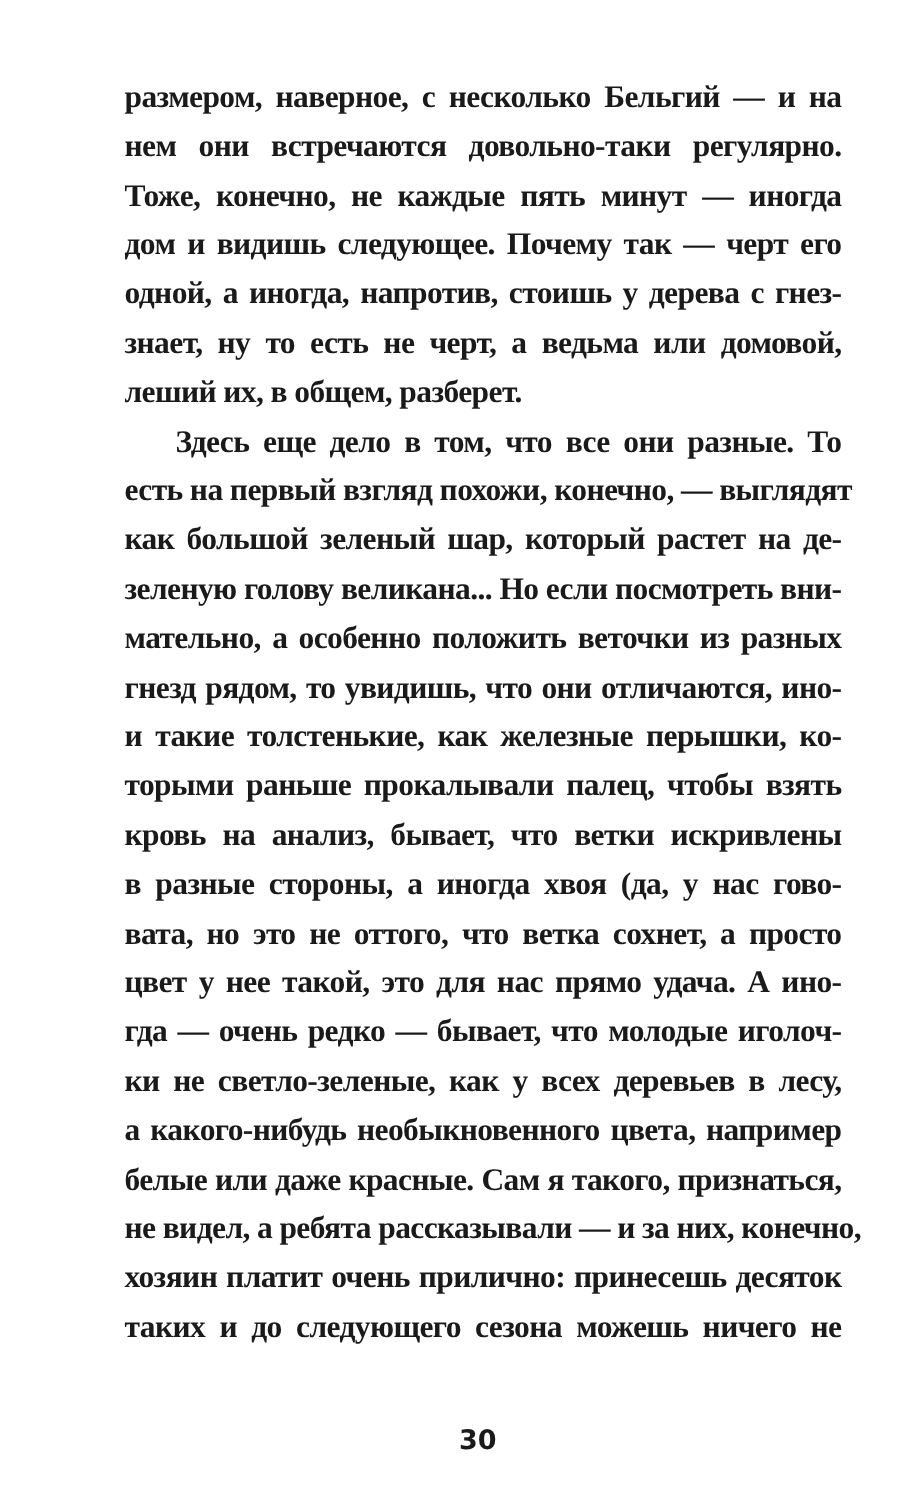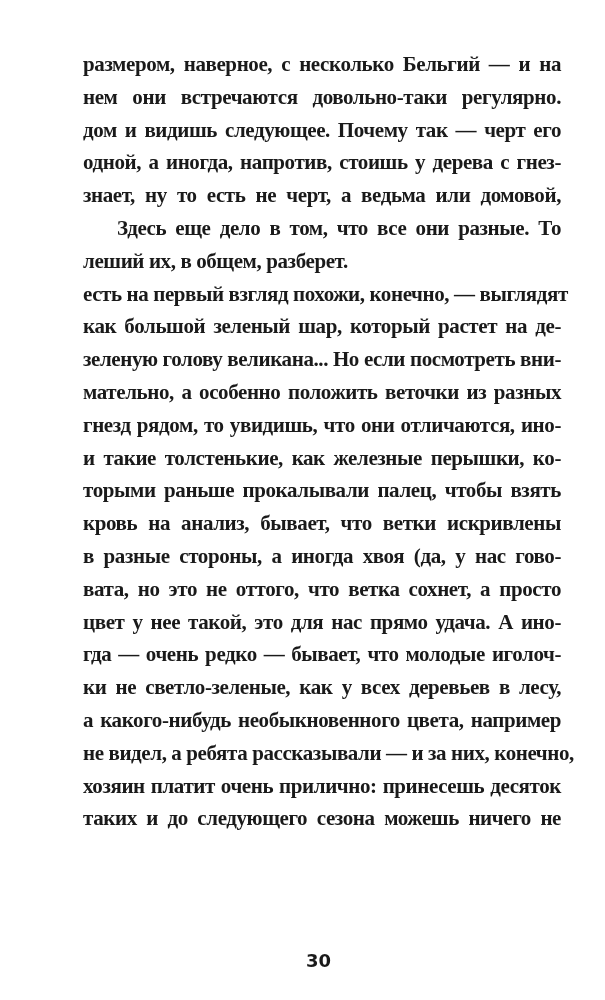--- a/index.html
+++ b/index.html
@@ -57,40 +57,42 @@
     }
   </style>
 </head>
 <body>
 
 <div class="page">
   <div class="text-block">
 
     <span class="line">размером, наверное, с несколько Бельгий — и на</span>
     <span class="line">нем они встречаются довольно-таки регулярно.</span>
+    <span class="line">Тоже, конечно, не каждые пять минут — иногда</span>
     <span class="line">дом и видишь следующее. Почему так — черт его</span>
     <span class="line">одной, а иногда, напротив, стоишь у дерева с гнез-</span>
     <span class="line">знает, ну то есть не черт, а ведьма или домовой,</span>
+    <span class="line last">леший их, в общем, разберет.</span>
+
     <span class="line indent">Здесь еще дело в том, что все они разные. То</span>
-
-    <span class="line last">леший их, в общем, разберет.</span>
     <span class="line">есть на первый взгляд похожи, конечно, — выглядят</span>
     <span class="line">как большой зеленый шар, который растет на де-</span>
     <span class="line">зеленую голову великана... Но если посмотреть вни-</span>
     <span class="line">мательно, а особенно положить веточки из разных</span>
     <span class="line">гнезд рядом, то увидишь, что они отличаются, ино-</span>
     <span class="line">и такие толстенькие, как железные перышки, ко-</span>
     <span class="line">торыми раньше прокалывали палец, чтобы взять</span>
     <span class="line">кровь на анализ, бывает, что ветки искривлены</span>
     <span class="line">в разные стороны, а иногда хвоя (да, у нас гово-</span>
     <span class="line">вата, но это не оттого, что ветка сохнет, а просто</span>
     <span class="line">цвет у нее такой, это для нас прямо удача. А ино-</span>
     <span class="line">гда — очень редко — бывает, что молодые иголоч-</span>
     <span class="line">ки не светло-зеленые, как у всех деревьев в лесу,</span>
     <span class="line">а какого-нибудь необыкновенного цвета, например</span>
+    <span class="line">белые или даже красные. Сам я такого, признаться,</span>
     <span class="line">не видел, а ребята рассказывали — и за них, конечно,</span>
     <span class="line">хозяин платит очень прилично: принесешь десяток</span>
     <span class="line">таких и до следующего сезона можешь ничего не</span>
 
   </div>
 
   <div class="page-number">30</div>
 </div>
 
 </body></html>

